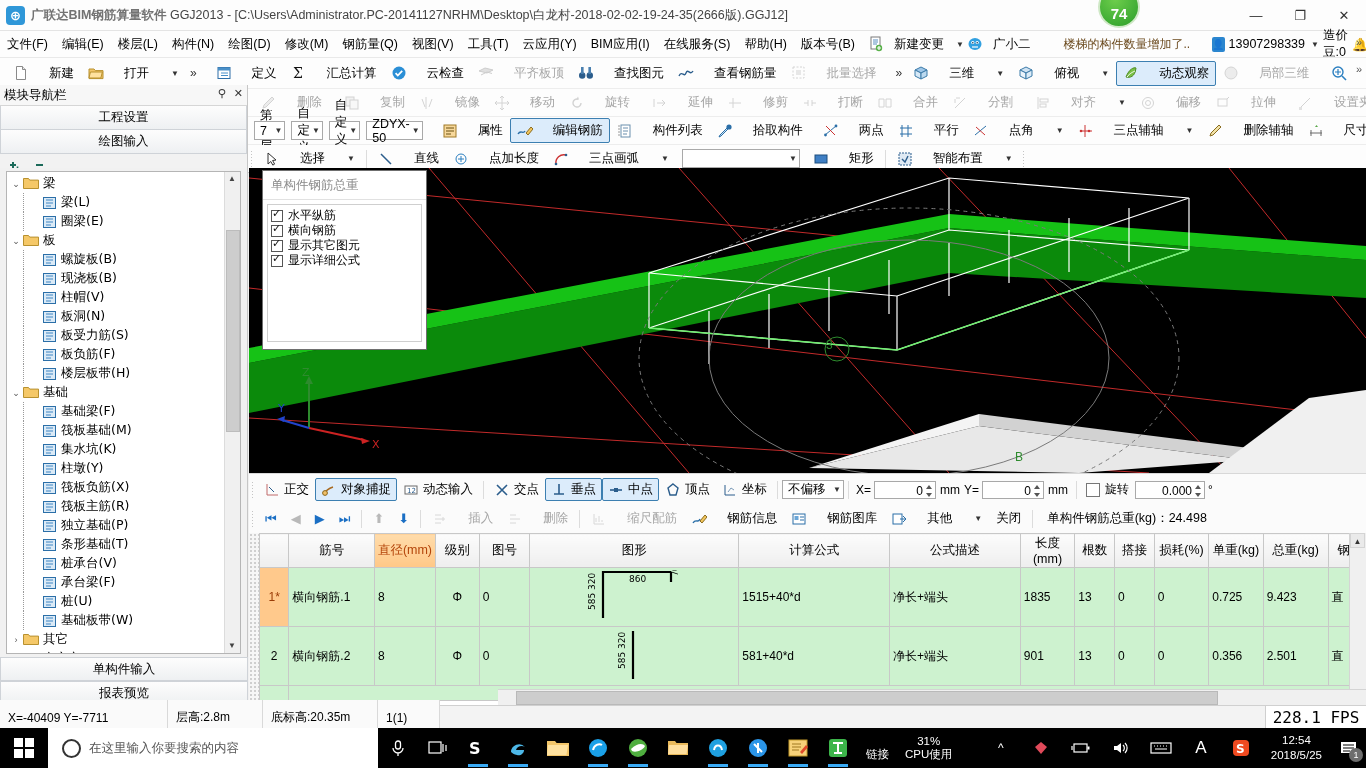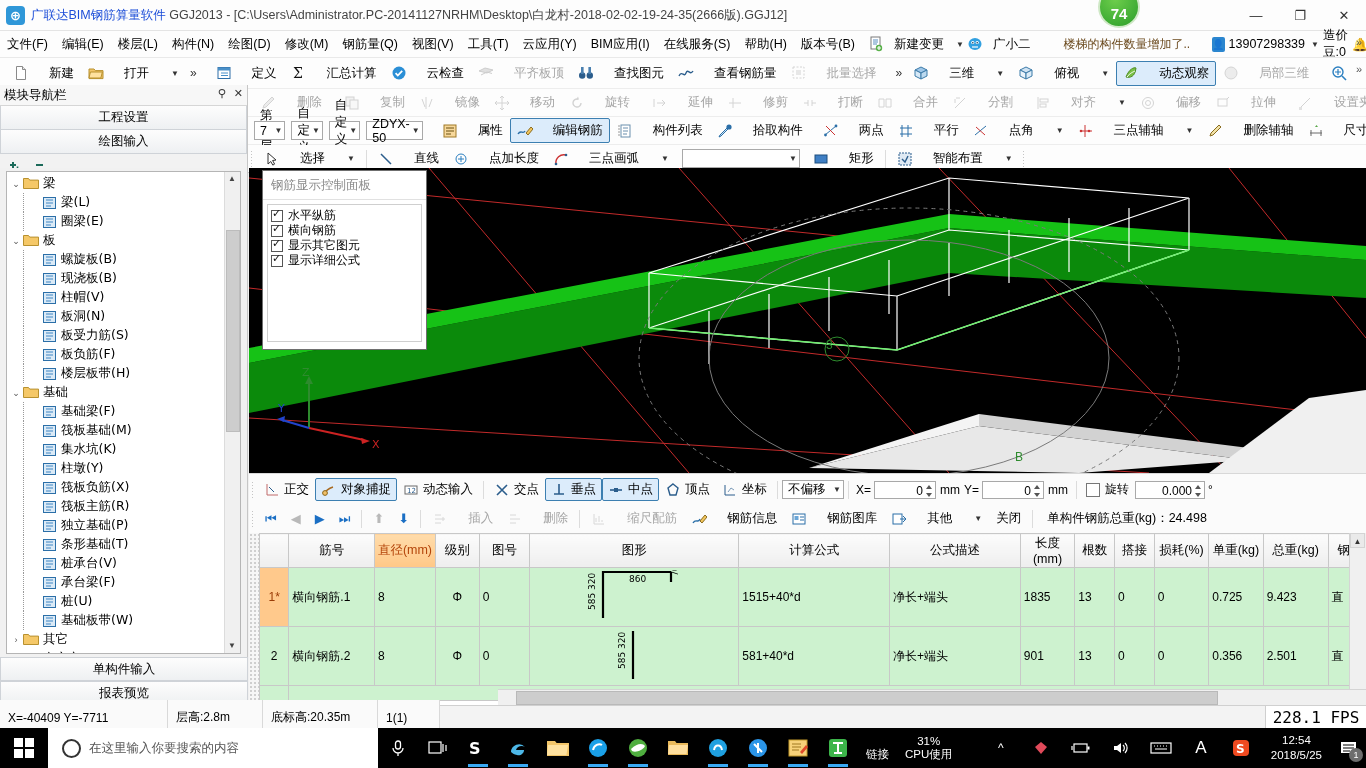--- a/index.html
+++ b/index.html
@@ -8,21 +8,21 @@
     font-family:"Liberation Sans","DejaVu Sans",sans-serif;
     font-size:12px;color:#000;background:#f0f0f0;
     -webkit-font-smoothing:none;
   }
   .app{position:relative;width:1366px;height:768px;}
 
   
   .titlebar{height:30px;background:#fdfdfd;border-bottom:1px solid #e4e4e4;display:flex;align-items:center;position:relative;}
   .app-logo{width:19px;height:19px;margin:0 6px 0 6px;border-radius:4px;background:#2f97d8;color:#fff;font-size:13px;line-height:19px;text-align:center;font-weight:bold;}
   .title-text{font-size:12.5px;color:#444;white-space:nowrap;}
-  .title-text .strong{color:#1d4ed8;}
+  .title-text .strong{color:#737373;font-weight:bold;}
   .win-btns{position:absolute;right:0;top:0;height:30px;display:flex;}
   .win-btn{width:44px;height:30px;display:flex;align-items:center;justify-content:center;font-size:13px;color:#333;}
   .badge74{position:absolute;left:1098px;top:-14px;width:42px;height:42px;border-radius:50%;background:radial-gradient(circle at 40% 30%,#6ece4c,#2a9d29);border:2px solid #cfe8c6;color:#fff;font-size:15px;font-weight:bold;display:flex;align-items:flex-end;justify-content:center;padding-bottom:4px;box-sizing:border-box;z-index:30;}
 
   
   .menubar{height:26px;background:#fdfdfd;display:flex;align-items:center;border-bottom:1px solid #e9e9e9;position:relative;}
   .menu-item{padding:3px 7px;font-size:12.5px;white-space:nowrap;}
   .mb-extra{display:flex;align-items:center;gap:3px;padding-left:6px;}
   .tip-text{color:#6b4a1e;font-size:12px;margin-left:26px;white-space:nowrap;}
   .acct{display:flex;align-items:center;gap:4px;margin-left:22px;font-size:12.5px;}
@@ -1056,21 +1056,21 @@
         <path d="M35 60 L90 72" stroke="#cc2222" stroke-width="2"></path>
           <path d="M96 73 l-9 -3 1 6z" fill="#cc2222"></path>
         <path d="M35 60 L8 52" stroke="#2244cc" stroke-width="2"></path>
           <path d="M3 51 l8 -3 -1 6z" fill="#2244cc"></path>
         <text x="28" y="8" fill="#2e8b2e" font-size="11" font-family="DejaVu Sans">Z</text>
         <text x="4" y="44" fill="#2244cc" font-size="11" font-family="DejaVu Sans">Y</text>
         <text x="98" y="80" fill="#cc2222" font-size="11" font-family="DejaVu Sans">X</text>
       </svg>
 
       <div class="rebarpanel">
-        <div class="rp-title">钢筋显示控制面板</div>
+        <div class="rp-title">单构件钢筋总重</div>
         <div class="rp-body">
           <div class="rp-item">
               <span class="cbx"></span>
               <span>水平纵筋</span>
             </div>
           <div class="rp-item">
               <span class="cbx"></span>
               <span>横向钢筋</span>
             </div>
           <div class="rp-item">

